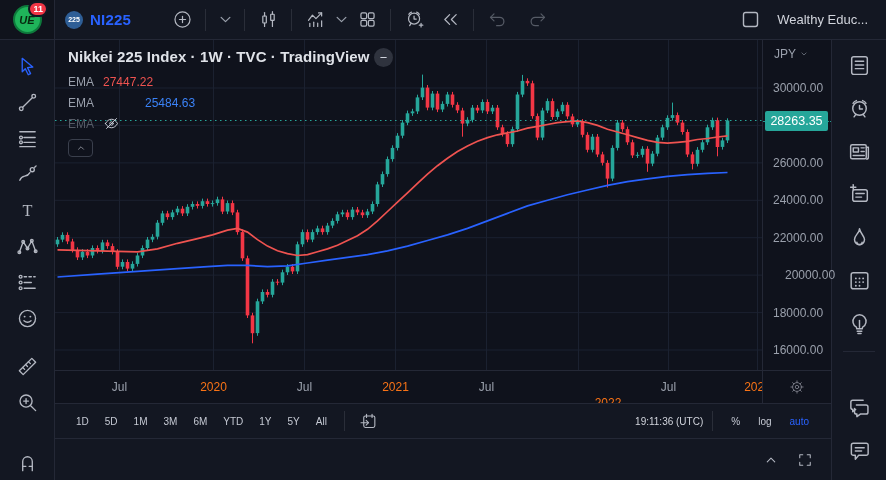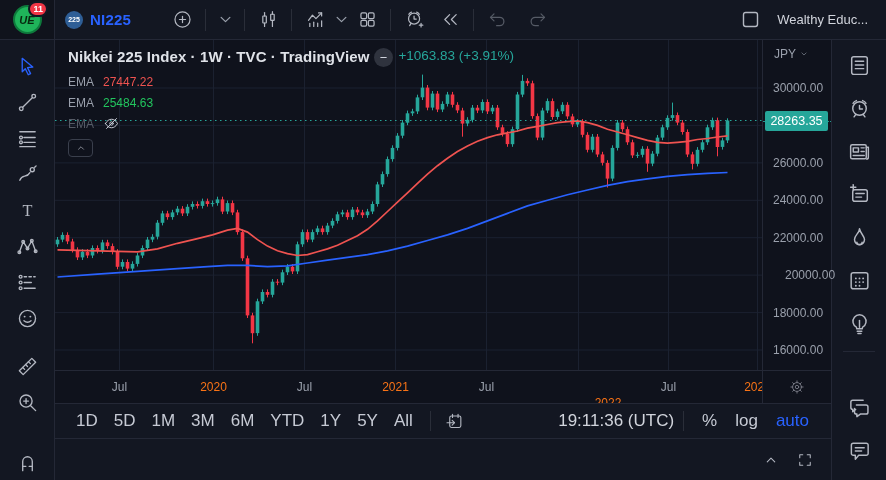--- a/index.html
+++ b/index.html
@@ -75,21 +75,21 @@
   
   .time-axis{height:33px;flex:none;border-top:1px solid #242836;display:flex;background:#0f121c}
   .ta-pane{width:707px;flex:none;position:relative;overflow:hidden}
   .ta-label{position:absolute;top:9px;transform:translateX(-50%);font-size:12px;color:#9aa0ac;white-space:nowrap}
   .ta-label.year{color:#f97316}
   .ta-corner{flex:1;border-left:1px solid #242836;display:flex;align-items:center;justify-content:center;color:#787b86}
   .ta-corner .i{width:16px;height:16px}
 
   
   .btm-toolbar{height:35px;flex:none;border-top:1px solid #242836;display:flex;align-items:center;
-    padding:0 13px;background:#131722;font-size:17px;color:#c6cad4}
+    padding:0 13px;background:#131722;font-size:10px;color:#c6cad4}
   .range-btn{padding:3px 8px;border-radius:4px}
   .bt-sep{width:1px;height:20px;background:#2a2e39;margin:0 9px}
   .clock{margin-left:auto;color:#d1d4dc}
   .scale-btn{padding:3px 9px}
   .scale-btn.active{color:#2962ff}
   .icon-btn.sm .i{width:19px;height:19px}
 
   
   .btm-panel{height:42px;flex:none;border-top:1px solid #242836;display:flex;align-items:center;
     padding:0 17px;background:#131722;font-size:13.5px;color:#d1d4dc}
@@ -645,30 +645,29 @@
           <div class="legend">
             <div class="legend-row1">
               <span class="legend-title">Nikkei 225 Index · 1W · TVC · TradingView</span>
               <span class="collapse-pill">
                   <span class="i">
                     <svg viewBox="0 0 24 24" fill="none" stroke="currentColor" stroke-width="1.4" stroke-linecap="round" stroke-linejoin="round">
                       <line x1="6" y1="12" x2="18" y2="12" stroke-width="2.2"></line>
                     </svg>
                   </span>
                 </span>
-              <span class="legend-change">+1063.83 (+3.91%)</span>
             </div>
             <div id="indicator-rows">
                 <div class="ind-row">
                   <span class="ind-label">EMA</span>
                   <span class="ind-value" style="color: rgb(239, 83, 80);">27447.22</span>
                 </div>
                 <div class="ind-row">
                   <span class="ind-label">EMA</span>
-                  <span class="ind-value" style="color: #22c55e;">25484.63</span>
+                  <span class="ind-value" style="color: #3b82f6; margin-left: 42px;">25484.63</span>
                 </div>
                 <div class="ind-row">
                   <span class="ind-label dim">EMA</span>
                   <span class="i">
                     <svg viewBox="0 0 24 24" fill="none" stroke="currentColor" stroke-width="1.4" stroke-linecap="round" stroke-linejoin="round">
                       <path d="M3.5 12 C5.7 8 8.7 6 12 6 s6.3 2 8.5 6 c-2.2 4-5.2 6-8.5 6 s-6.3-2-8.5-6 Z"></path>
                       <circle cx="12" cy="12" r="2.4"></circle>
                       <line x1="5" y1="19" x2="19" y2="5"></line>
                     </svg>
                   </span>

